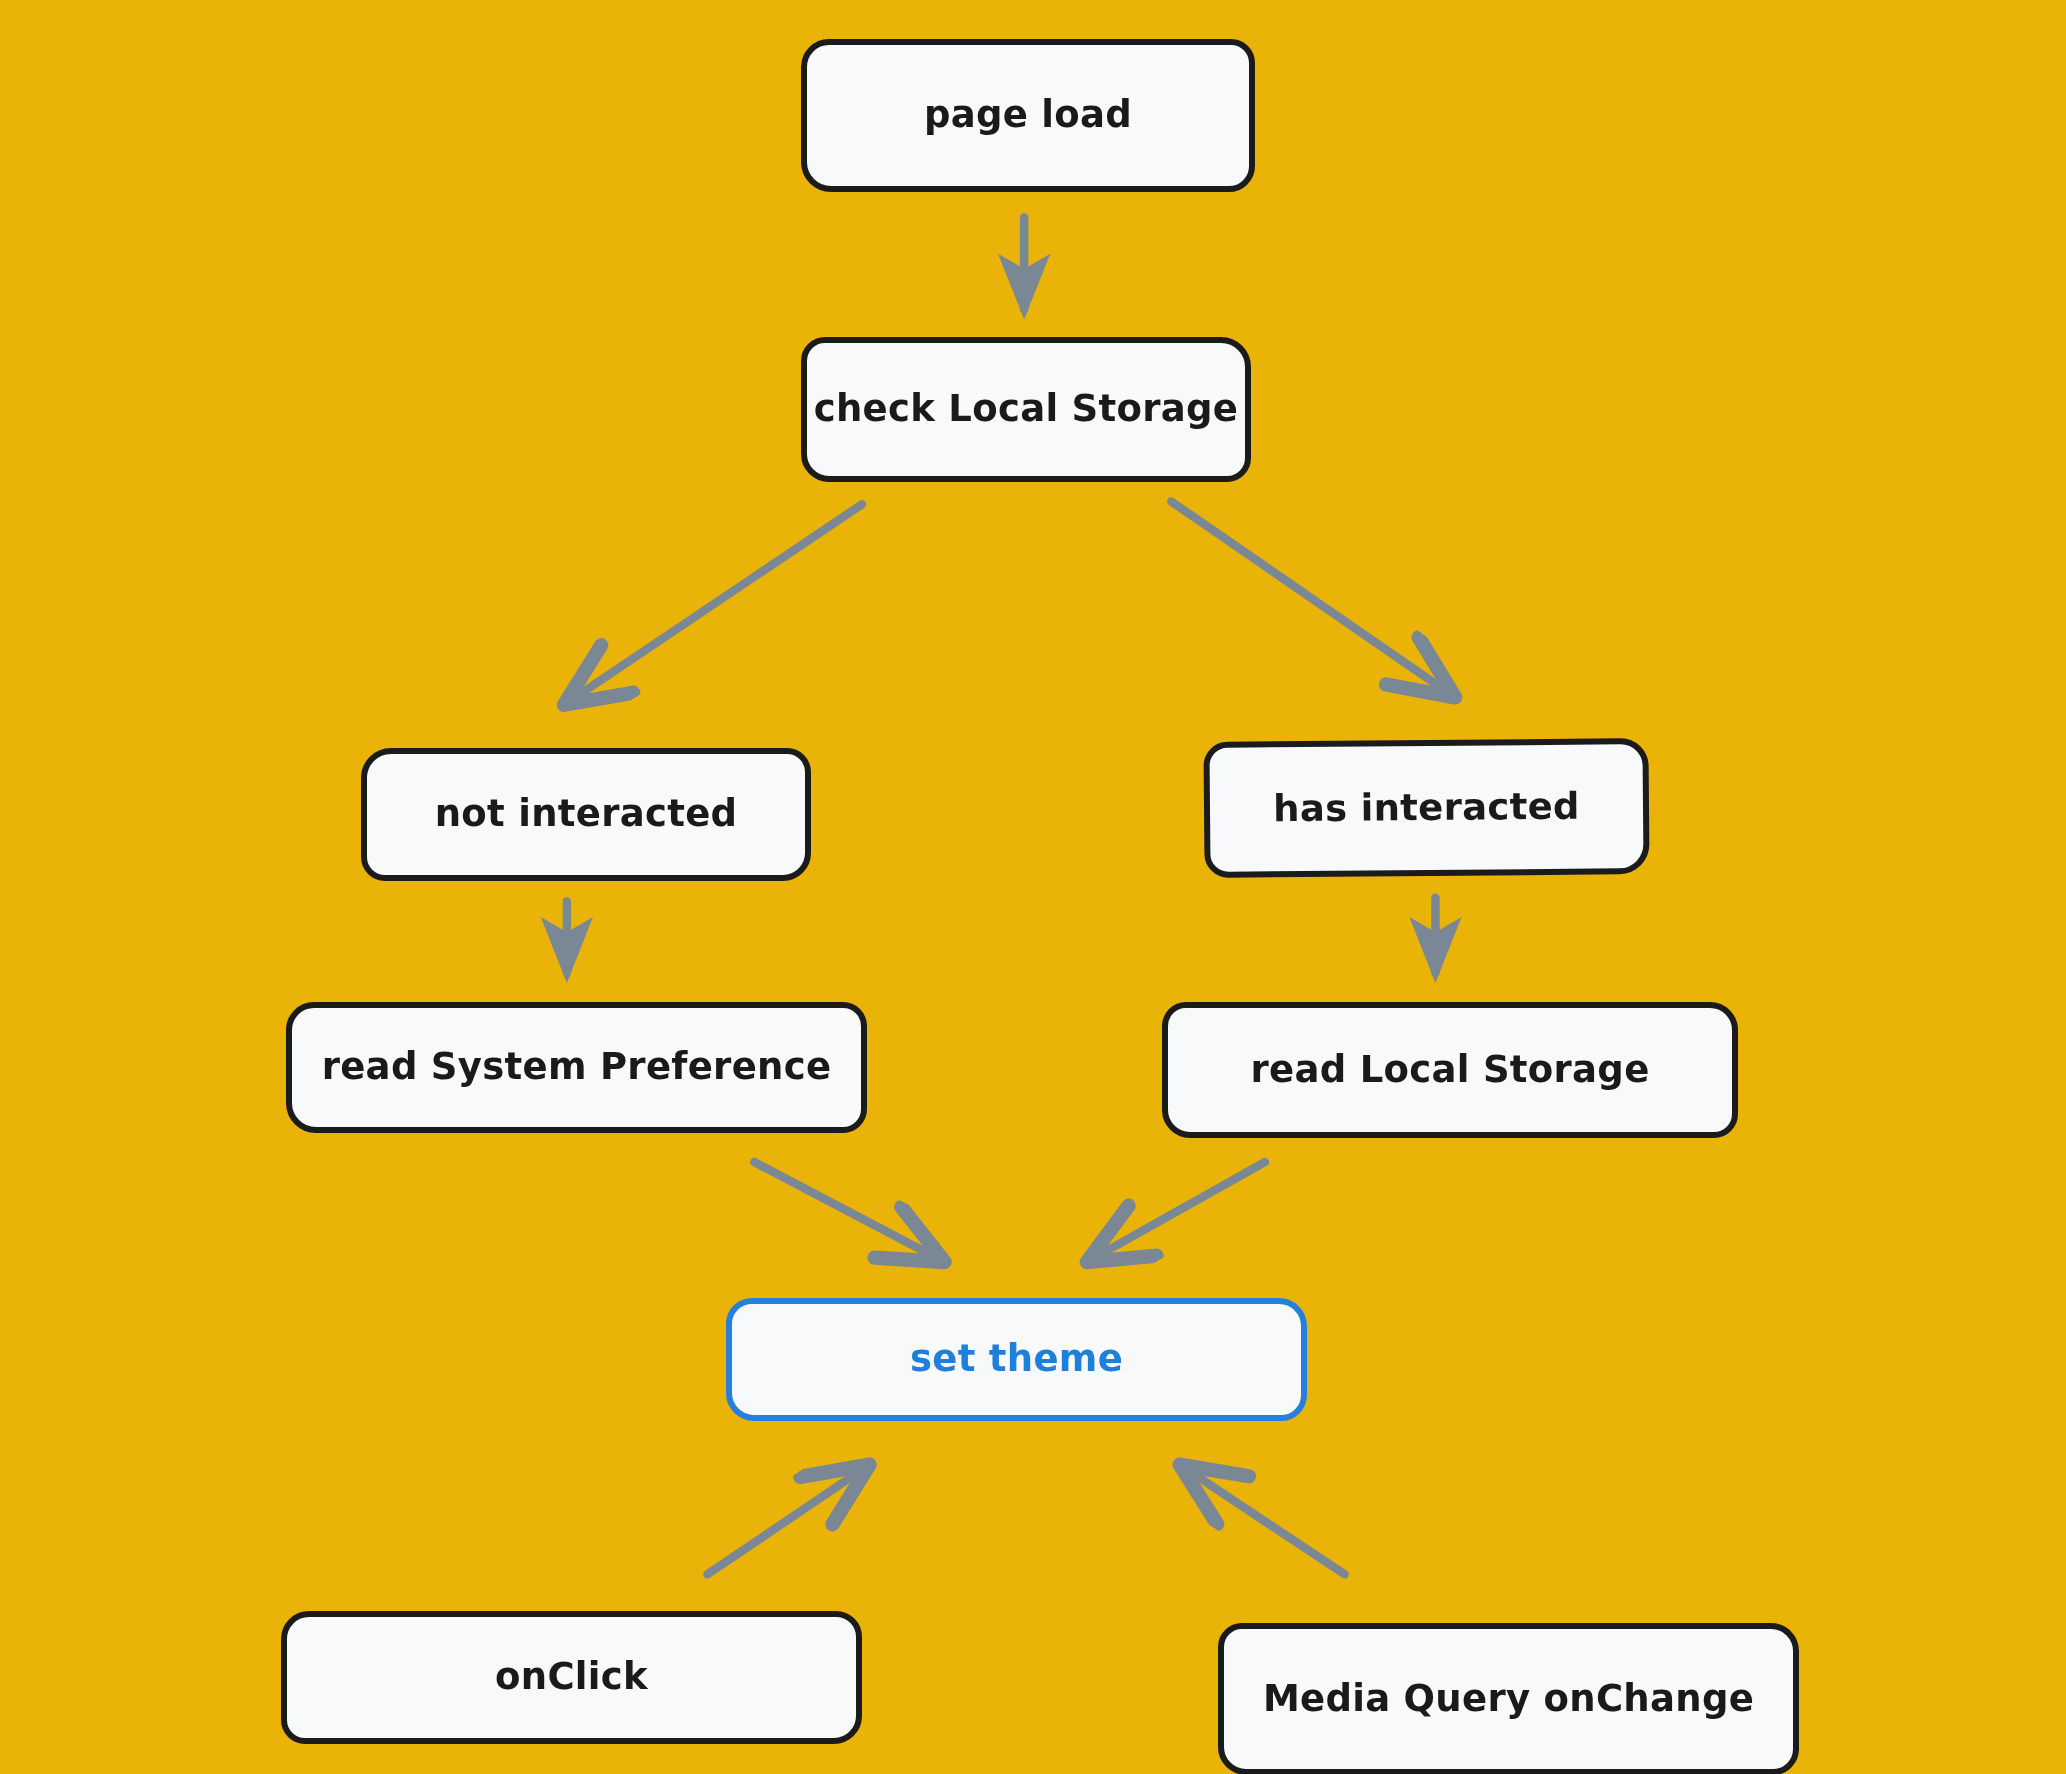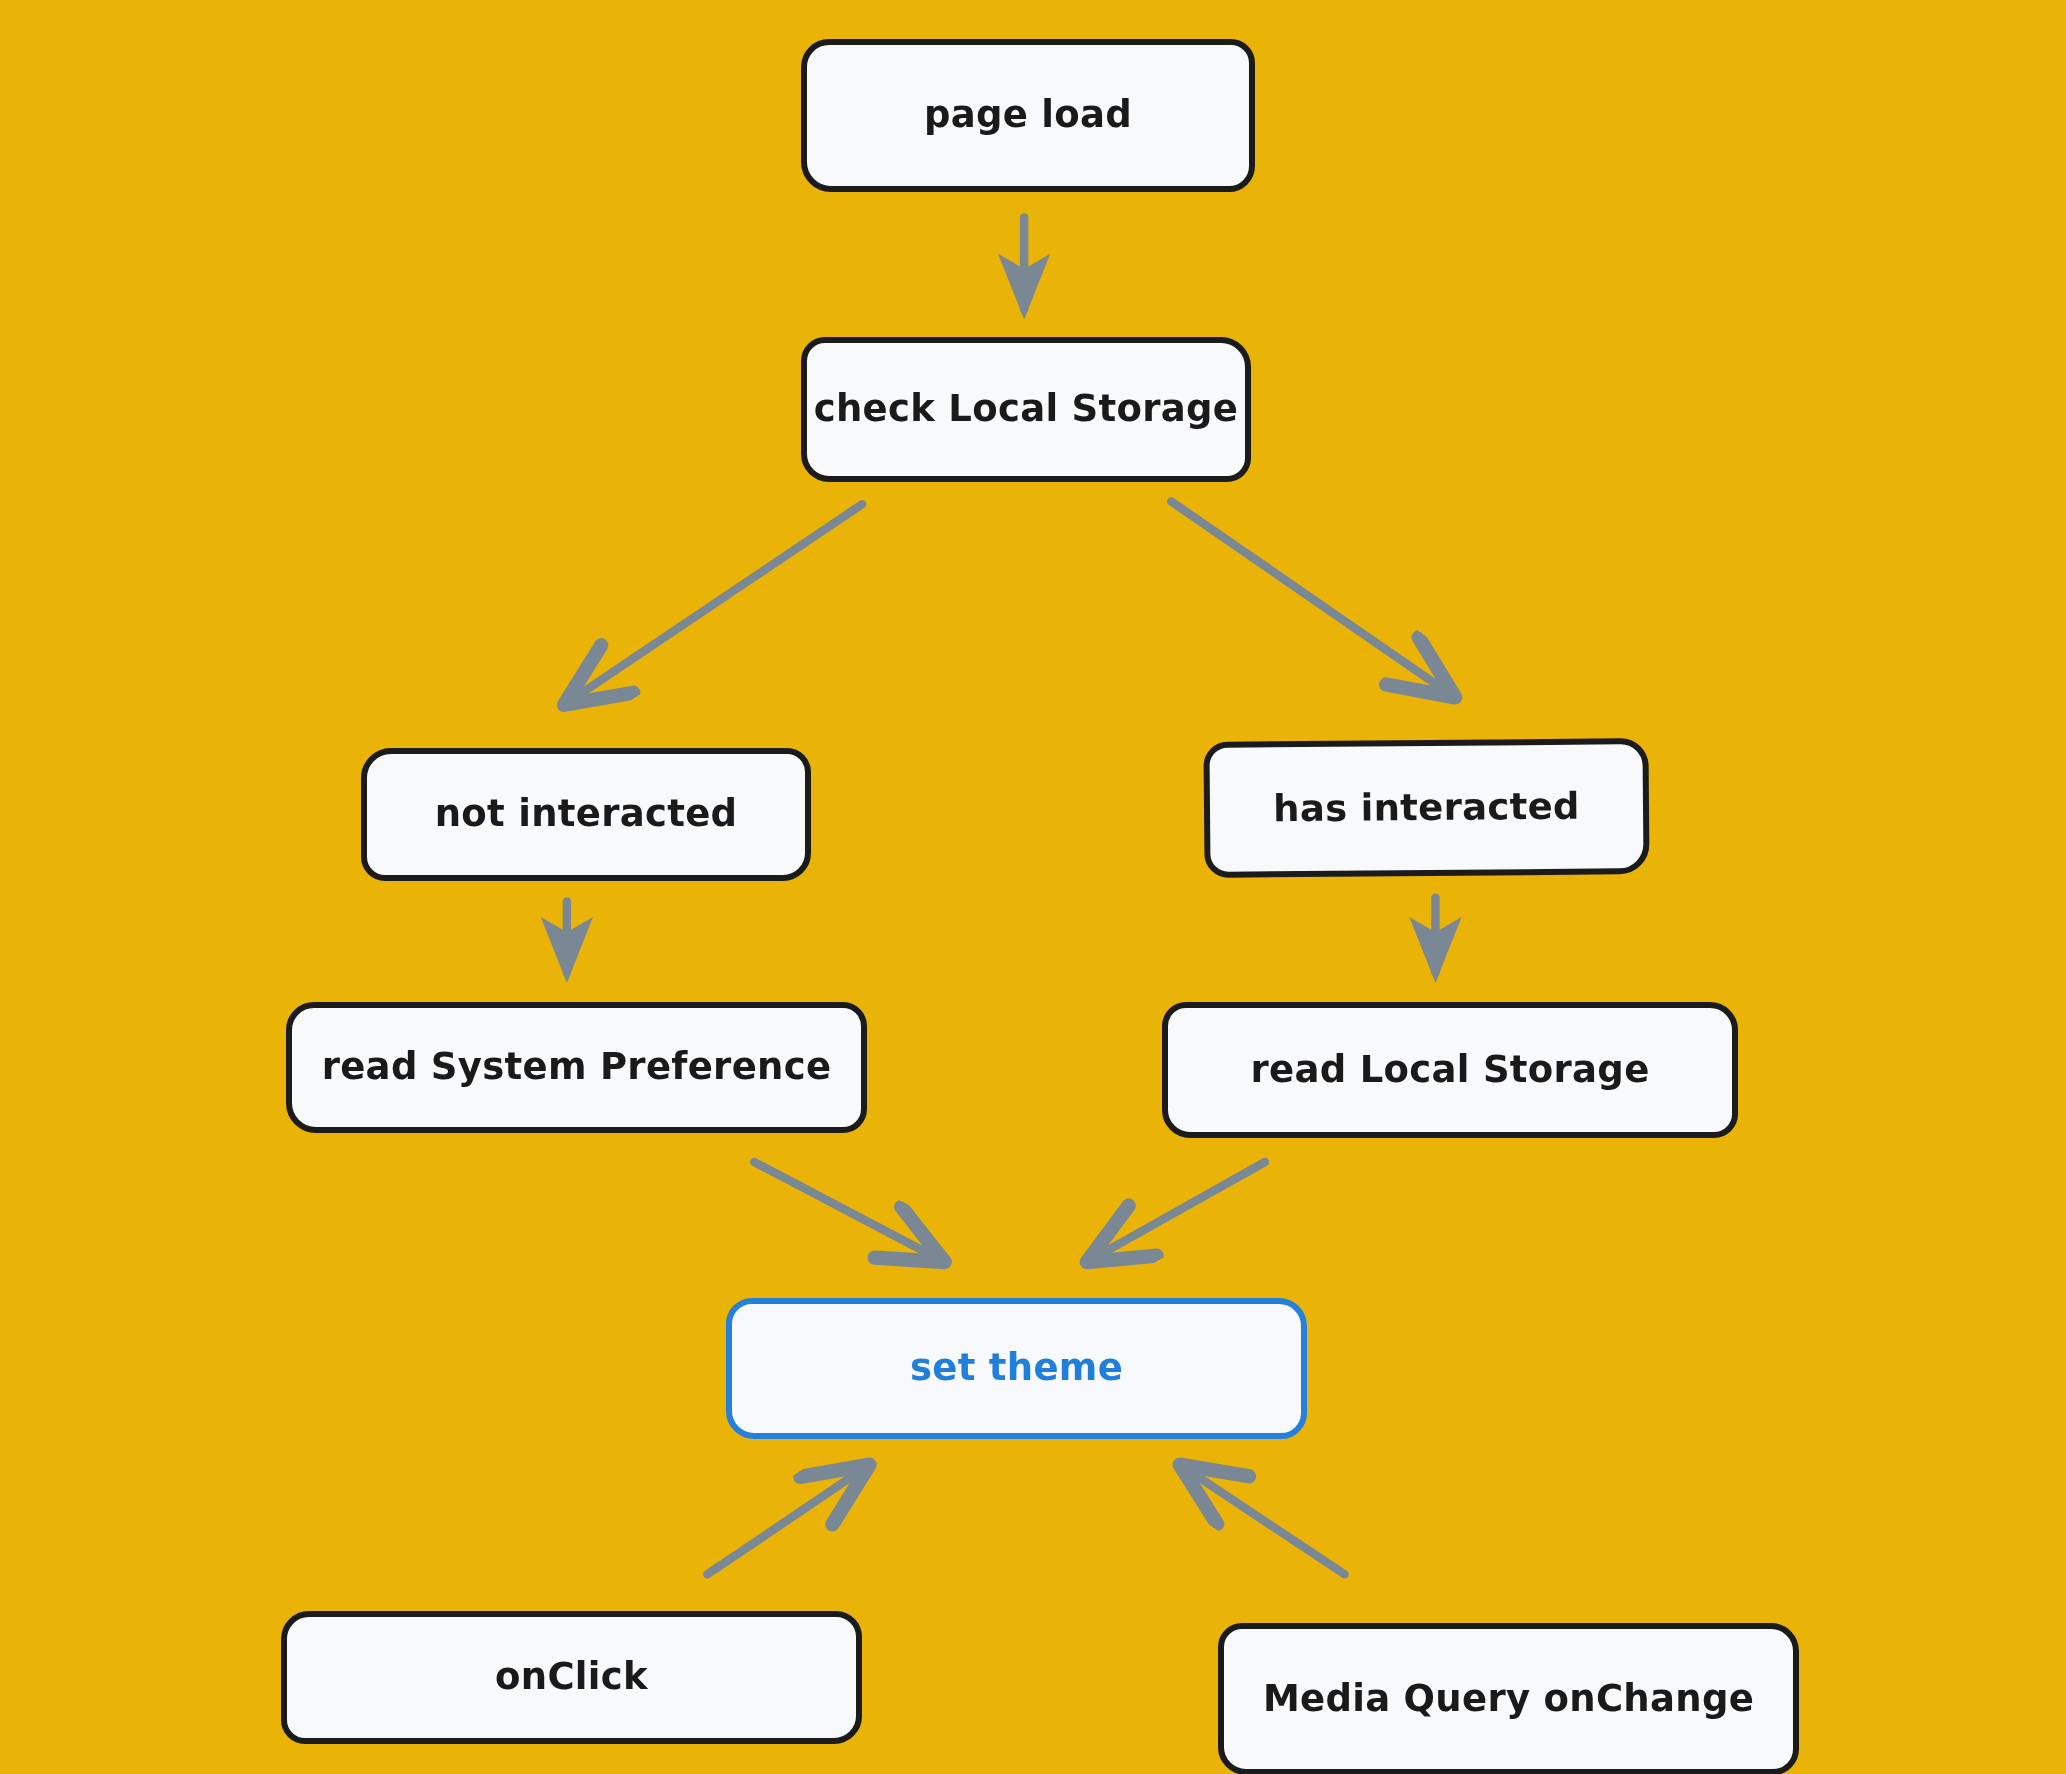--- a/index.html
+++ b/index.html
@@ -100,21 +100,21 @@
       </div>
       <div class="node n-has-interacted" style="left: 1204px; top: 740px; width: 445px; height: 136px;">
         <span class="node-label">has interacted</span>
       </div>
       <div class="node n-read-system" style="left: 286px; top: 1002px; width: 581px; height: 131px;">
         <span class="node-label">read System Preference</span>
       </div>
       <div class="node n-read-local" style="left: 1162px; top: 1002px; width: 576px; height: 136px;">
         <span class="node-label">read Local Storage</span>
       </div>
-      <div class="node n-set-theme accent" style="left: 726px; top: 1298px; width: 581px; height: 141px;">
+      <div class="node n-set-theme accent" style="left: 726px; top: 1298px; width: 581px; height: 123px;">
         <span class="node-label">set theme</span>
       </div>
       <div class="node n-onclick" style="left: 281px; top: 1611px; width: 581px; height: 133px; justify-content: center;">
         <span class="node-label">onClick</span>
       </div>
       <div class="node n-media-query" style="left: 1218px; top: 1610px; width: 581px; height: 152px; margin-top: 13px;">
         <span class="node-label">Media Query onChange</span>
       </div>
     </div>
 

